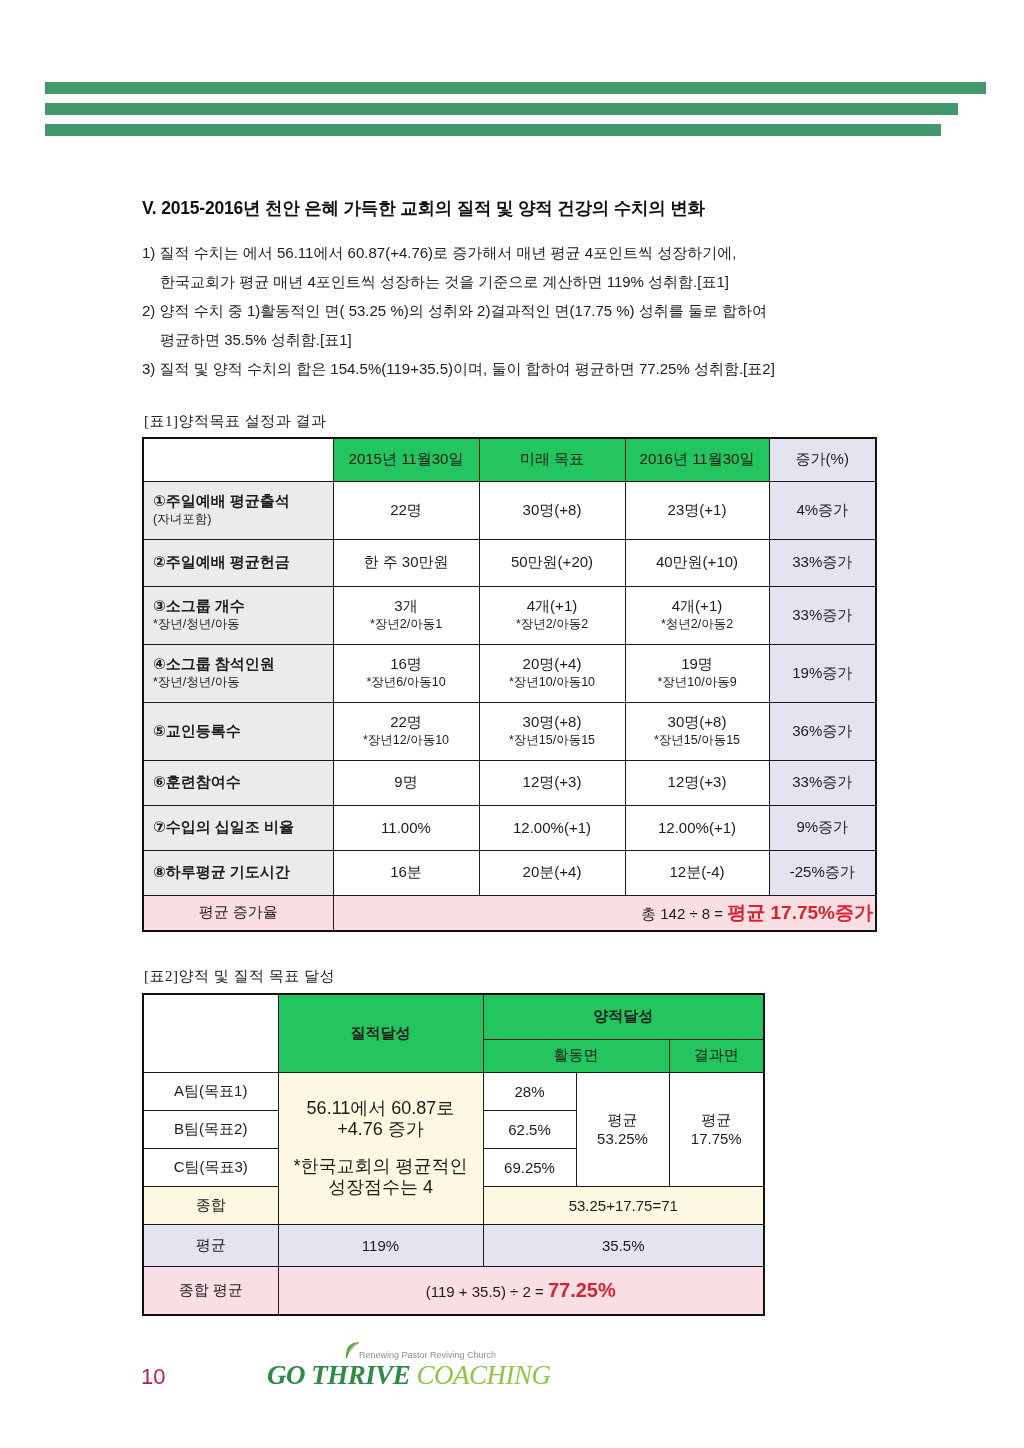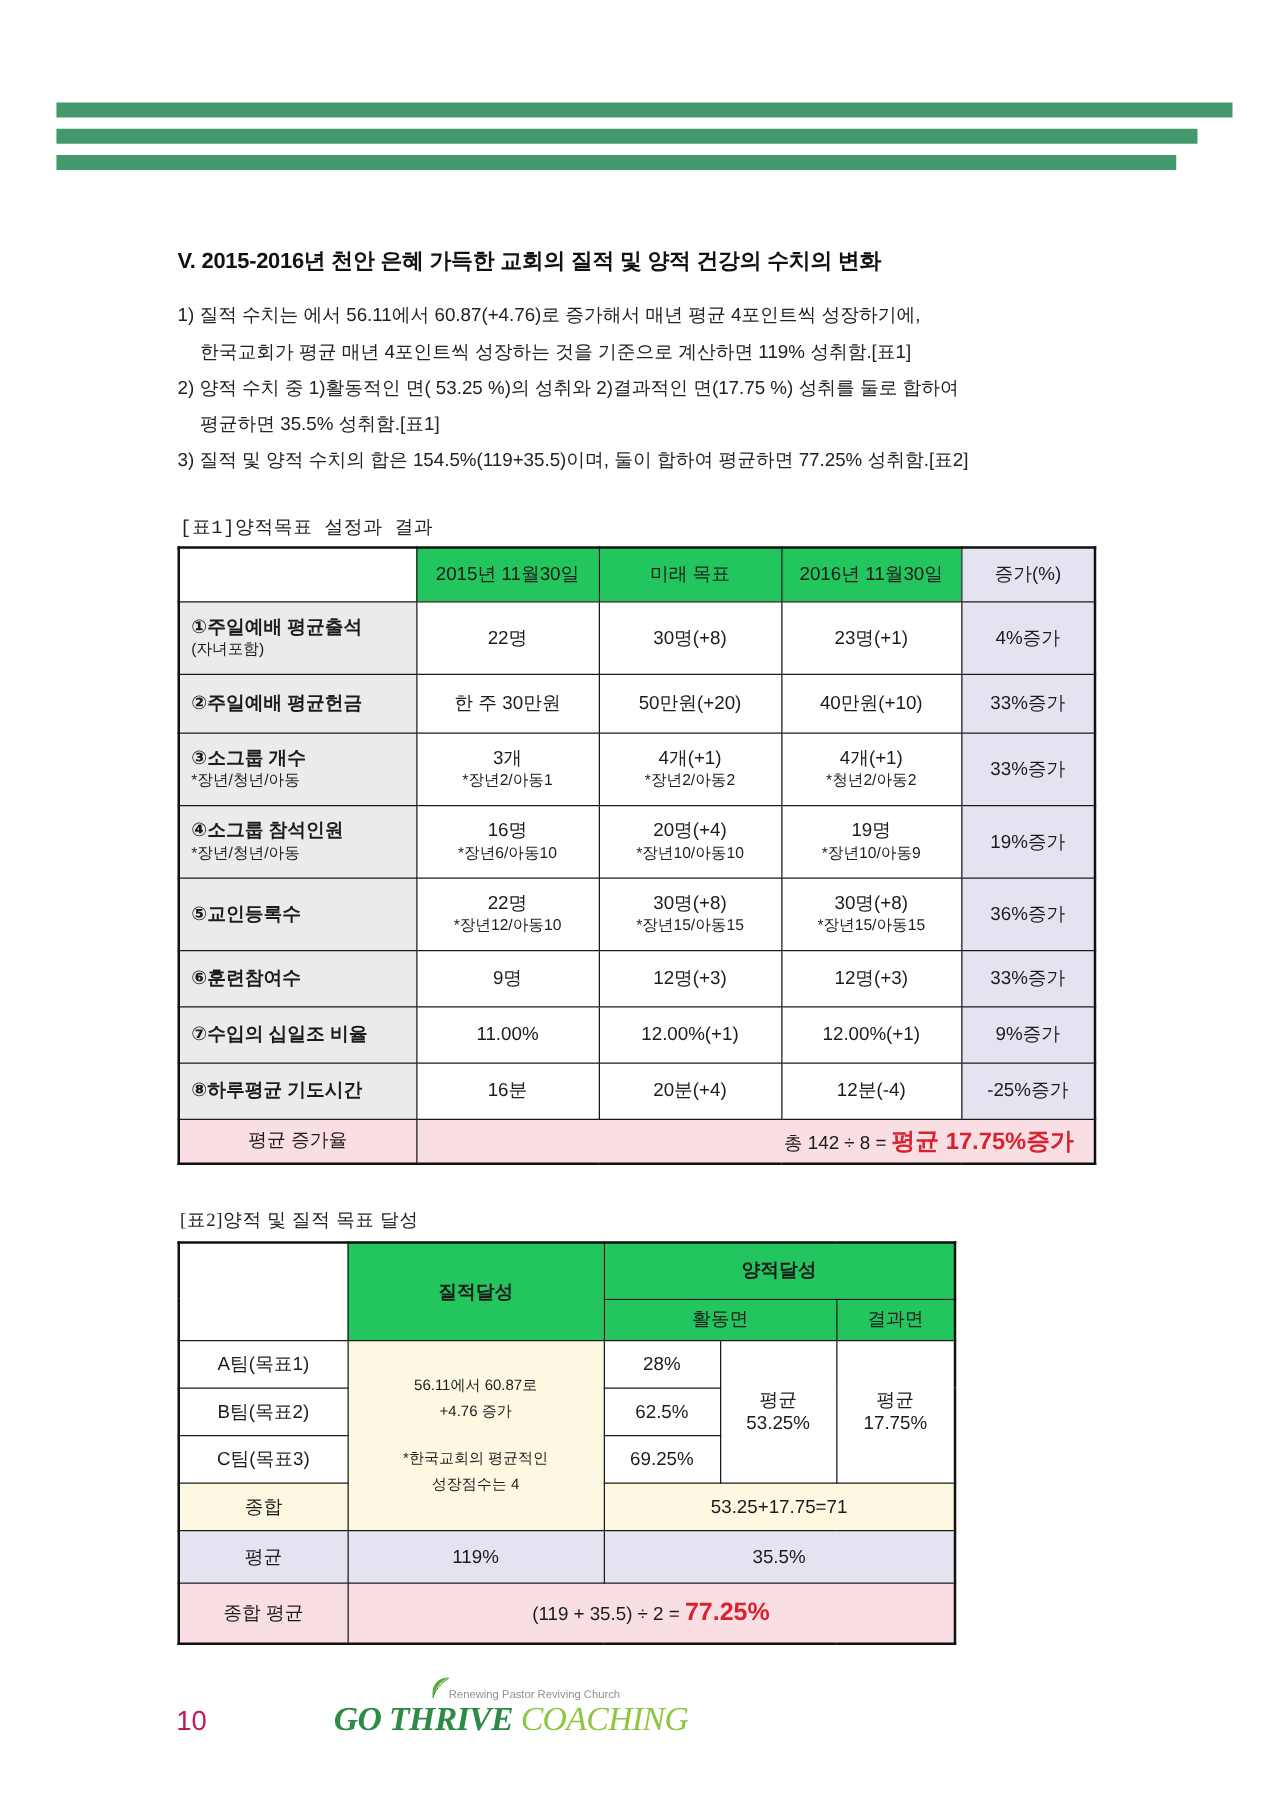--- a/index.html
+++ b/index.html
@@ -15,21 +15,21 @@
 
   
   .title { position:absolute; left:97px; top:196px; font-size:17.5px; font-weight:bold; color:#111;
     letter-spacing:-0.2px; }
   .paras { position:absolute; left:97px; top:238px; width:840px; font-size:15px; line-height:29px; color:#222; }
   .paras .indent { padding-left:18px; }
 
   
   .caption { position:absolute; font-family:"Liberation Serif","DejaVu Serif",serif;
     font-size:15px; color:#222; letter-spacing:0.5px; }
-  .cap1 { left:99px; top:412px;font-family:Liberation Mono, monospace; }
+  .cap1 { left:99px; top:412px; }
   .cap2 { left:99px; top:967px; }
 
   
   table { border-collapse:collapse; table-layout:fixed; }
   td { border:1.5px solid #1a1a1a; text-align:center; vertical-align:middle;
        font-size:15px; color:#1c1c1c; padding:2px 4px; }
   .t1 { position:absolute; left:97px; top:437px; width:733px; border:2px solid #111; }
   .t2 { position:absolute; left:97px; top:993px; width:621px; border:2px solid #111; }
 
   .bg-gray { background:#22c55e; }
@@ -41,27 +41,27 @@
   .t1 td.lbl { text-align:left; padding-left:9px; background:#ebebeb; }
   .t1 .b { display:block; font-weight:bold; font-size:15px; }
   .t1 .s { display:block; font-size:12.5px; font-weight:normal; }
   .t1 .s2 { display:block; font-size:12.5px; }
   .main { display:block; }
   .r-h  { height:43px; }
   .r-t  { height:58px; }
   .r-m  { height:47px;padding-left:40px; }
   .r-s  { height:45px; }
   .r-f  { height:36px; }
-  .t1 .formula-cell { text-align:right; padding-right:16px; font-size:15px; }
+  .t1 .formula-cell { text-align:right; padding-right:2px; font-size:15px; }
   .red-big { color:#d8232f; font-weight:bold; font-size:19px; }
   .red-huge { color:#d8232f; font-weight:bold; font-size:20px; }
 
   .t2 td { font-size:15px; }
   .t2 .hd { font-weight:bold; }
-  .t2 .note { font-size:12px; line-height:21px; }
+  .t2 .note { font-size:18px; line-height:21px; }
   .t2 .note .gap { display:block; height:16px; }
   .t2 .nline { display:block; }
   .t2 .r-h1 { height:45px; } .t2 .r-h2 { height:33px; }
   .t2 .r-b { height:38px; } .t2 .r-avg { height:42px; } .t2 .r-g { height:49px; }
 
   
   .pagenum { position:absolute; left:96px; top:1364px; font-size:22px; color:#be185d; }
   .logo { position:absolute; left:222px; top:1348px; width:260px; height:56px; }
   .logo .tagline { position:absolute; left:92px; top:2px; font-size:9px; color:#8f8f8f; white-space:nowrap; }
   .logo .leaf { position:absolute; left:74px; top:-8px; }

